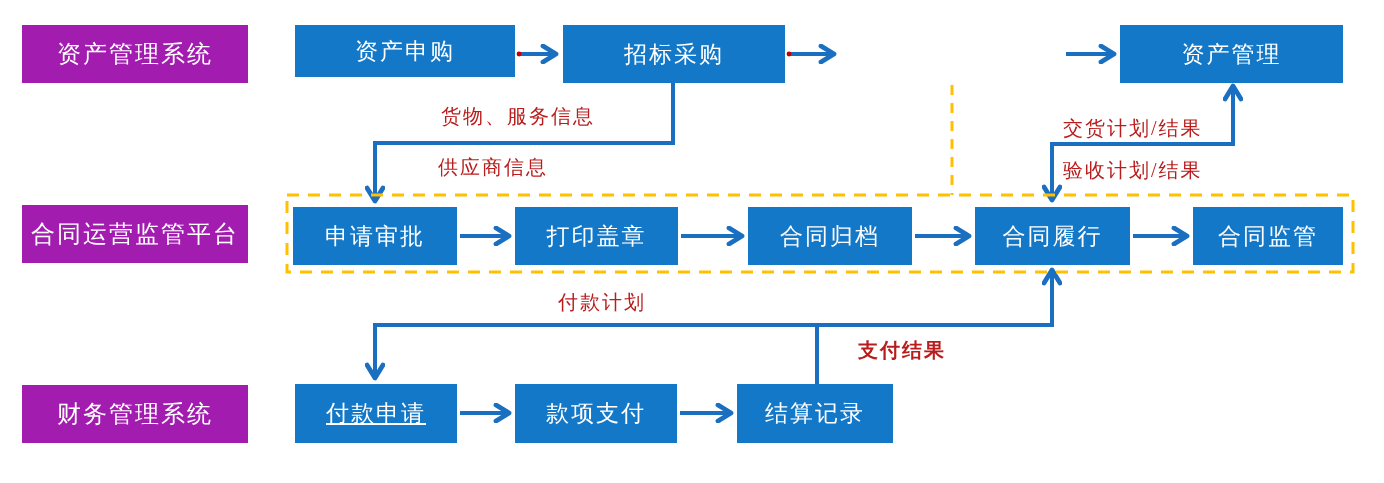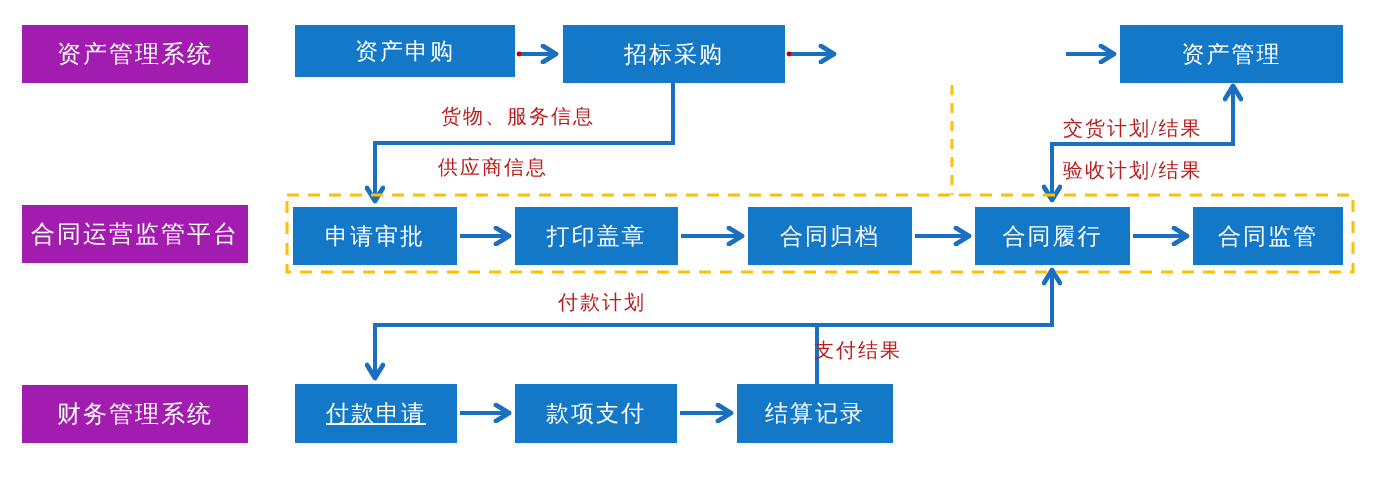--- a/index.html
+++ b/index.html
@@ -74,15 +74,15 @@
   <div class="box sys" style="left:22px;  top:385px; width:226px; height:58px;">财务管理系统</div>
   <div class="box proc" style="left:295px; top:384px; width:162px; height:59px;text-decoration:underline;">付款申请</div>
   <div class="box proc" style="left:515px; top:384px; width:162px; height:59px;">款项支付</div>
   <div class="box proc" style="left:737px; top:384px; width:156px; height:59px;">结算记录</div>
 
   <div class="edge-label" style="left:441px; top:103px;">货物、服务信息</div>
   <div class="edge-label" style="left:438px; top:154px;">供应商信息</div>
   <div class="edge-label" style="left:1063px;top:104px;margin-top:11px;">交货计划/结果</div>
   <div class="edge-label" style="left:1063px;top:157px;">验收计划/结果</div>
   <div class="edge-label" style="left:558px; top:289px;">付款计划</div>
-  <div class="edge-label" style="left:814px; top:337px;">支付结果</div>
+  <div class="edge-label" style="left:858px; top:337px;font-weight:bold;">支付结果</div>
 
 </div>
 
 </body></html>

